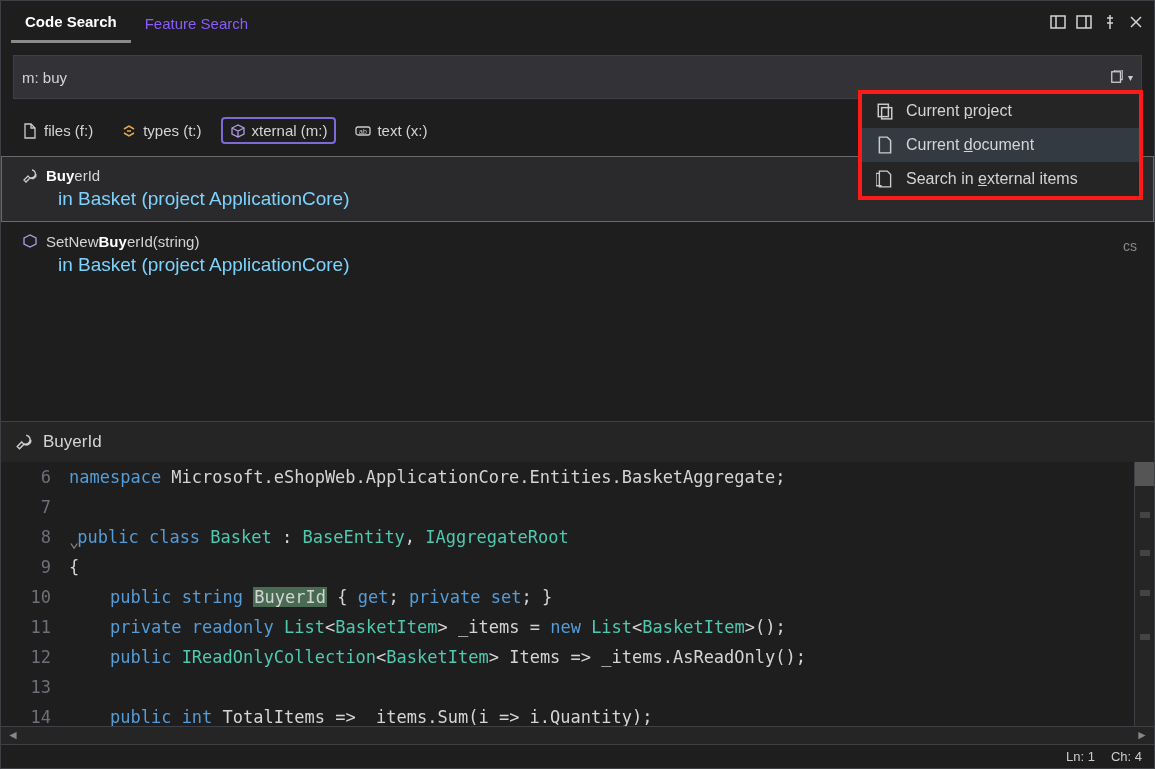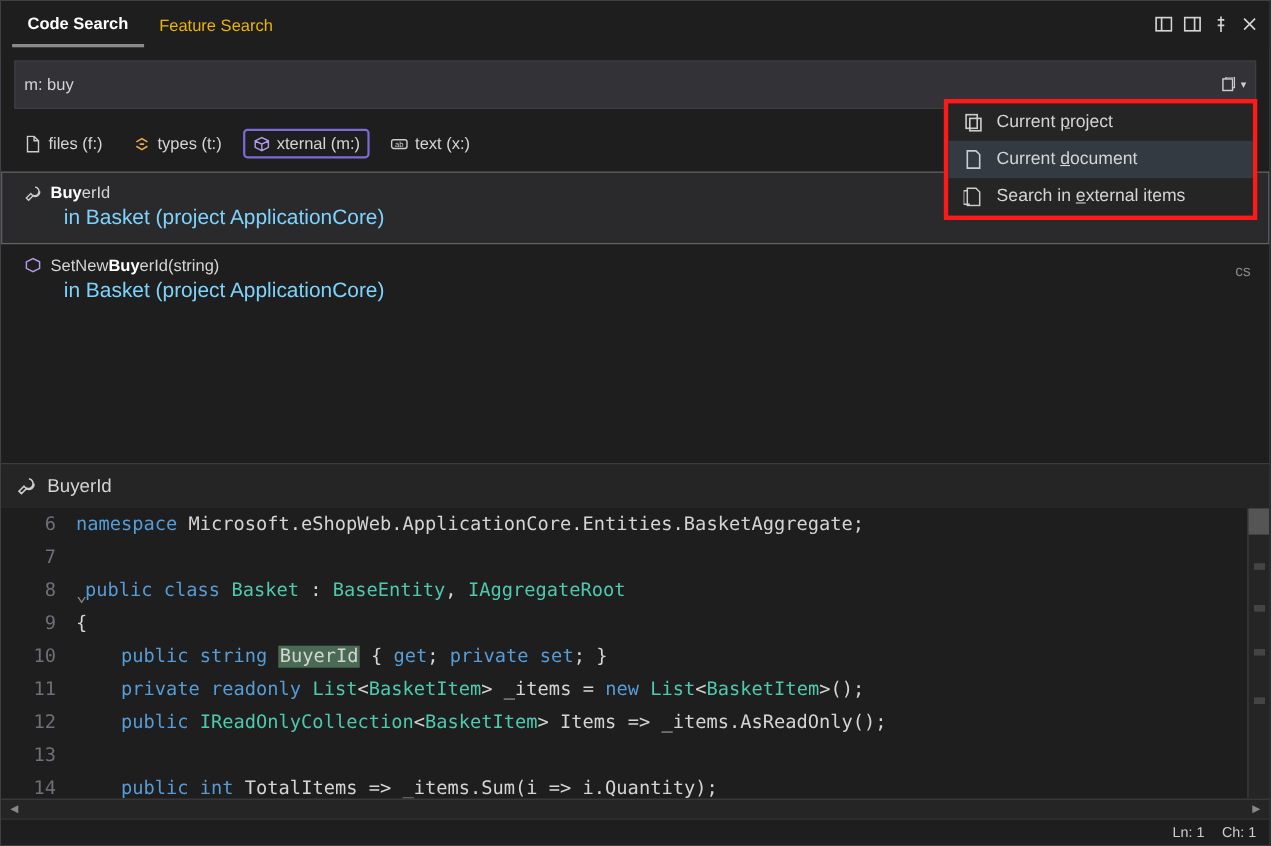--- a/index.html
+++ b/index.html
@@ -18,21 +18,21 @@
   .titlebar {
     display: flex;
     align-items: center;
     height: 44px;
     background: #1e1e1e;
     padding: 12px 10px;
   }
   .tab {
     padding: 10px 14px;
     font-size: 15px;
-    color: #eab308;
+    color: #8b5cf6;
     cursor: pointer;
   }
   .tab.active {
     font-weight: 600;
     border-bottom: 3px solid #8a8a8a;
     color: #fff;
   }
   .title-spacer { flex: 1; }
   .win-icons { display: flex; gap: 10px; align-items: center; color: #d4d4d4; }
   .win-icons svg { width: 16px; height: 16px; stroke: #d4d4d4; fill: none; }
@@ -329,14 +329,14 @@
   </div>
 </div>
 
 <div class="hscroll">
   <span class="hscroll-arrow" style="left:6px;">◄</span>
   <span class="hscroll-arrow" style="right:6px;">►</span>
 </div>
 
 <div class="statusbar">
   <span>Ln: 1</span>
-  <span>Ch: 1</span>
+  <span>Ch: 4</span>
 </div>
 
 </body></html>

